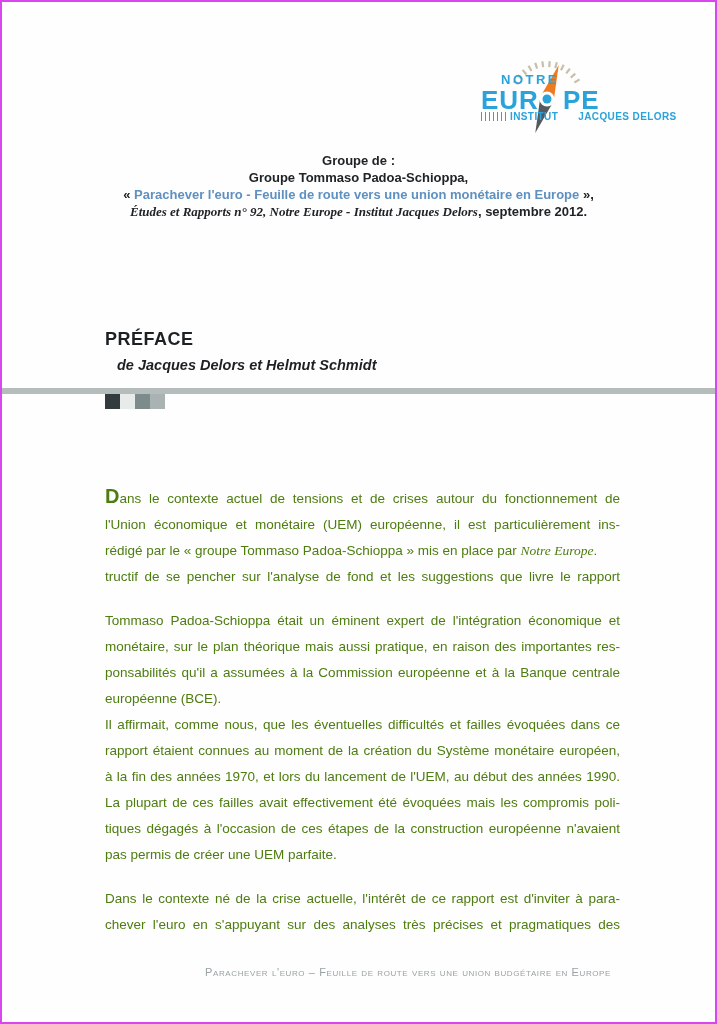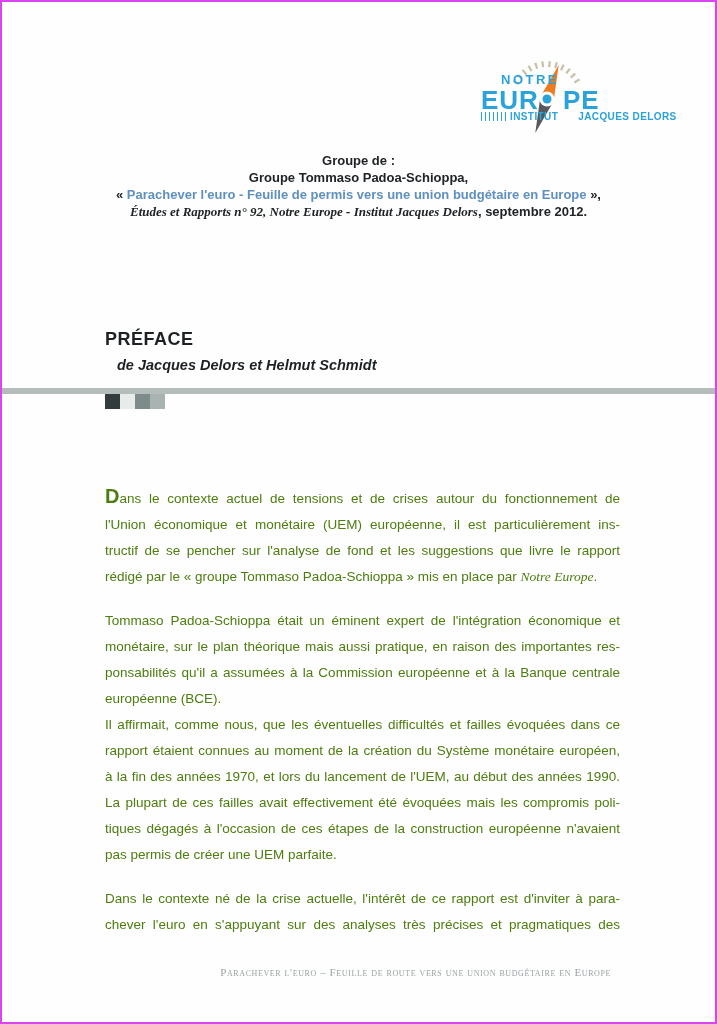--- a/index.html
+++ b/index.html
@@ -45,21 +45,21 @@
   .bline{text-align:justify;text-align-last:justify;}
   .bline.last{text-align-last:left;}
   .seg-plain{}
   .seg-bold{font-weight:700;}
   .seg-italic{font-style:italic;font-family:Liberation Serif, serif;}
   .seg-link{color:var(--link);}
   .seg-dropcap{font-weight:700;font-size:20px;line-height:1;}
 
   
   .footer{position:absolute;top:964px;right:104px;font-size:11px;letter-spacing:0.6px;
-    font-variant:small-caps;color:#9aa2a4;font-family:Liberation Serif, serif;}
+    font-variant:small-caps;color:#9aa2a4;}
 </style>
 </head>
 <body>
 
 <div class="page">
 
   <div class="logo">
     <svg class="logo-svg" width="170" height="76" viewBox="0 0 170 76">
 
       <g stroke="var(--lg-ticks)" stroke-width="2.2">
@@ -85,41 +85,41 @@
       <circle cx="93" cy="40" r="4.5" style="fill:var(--lg-blue)"></circle>
     </svg>
     <div class="logo-notre">NOTRE</div>
     <div class="logo-europe"><span class="logo-eur">EUR</span><span>PE</span></div>
     <div class="logo-line3"><span class="logo-stripes"></span><span class="logo-institut">INSTITUT</span><span>JACQUES DELORS</span></div>
   </div>
 
   <div class="citation" id="citation">
       <div class="cline"><span class="seg-bold">Groupe de :</span></div>
       <div class="cline"><span class="seg-plain">Groupe Tommaso Padoa-Schioppa,</span></div>
-      <div class="cline"><span class="seg-bold">« </span><span class="seg-link">Parachever l'euro - Feuille de permis vers une union budgétaire en Europe</span><span class="seg-bold"> »,</span></div>
+      <div class="cline"><span class="seg-bold">« </span><span class="seg-link">Parachever l'euro - Feuille de route vers une union monétaire en Europe</span><span class="seg-bold"> »,</span></div>
       <div class="cline"><span class="seg-italic">Études et Rapports n° 92, Notre Europe - Institut Jacques Delors</span><span class="seg-plain">, septembre 2012.</span></div>
     </div>
 
   <div class="h-title">PRÉFACE</div>
   <div class="h-sub">de Jacques Delors et Helmut Schmidt</div>
 
   <div class="divider-bar" id="divider-bar" style="background: rgb(181, 188, 188);"></div>
   <div class="divider-squares" id="divider-squares">
       <div class="sq" style="background: rgb(51, 59, 61);"></div>
       <div class="sq" style="background: rgb(231, 235, 234);"></div>
       <div class="sq" style="background: rgb(125, 139, 138);"></div>
       <div class="sq" style="background: rgb(169, 179, 177);"></div>
     </div>
 
   <div class="body-text" id="body-text">
       <div class="para">
         <div class="bline"><span class="seg-dropcap">D</span><span class="seg-plain">ans le contexte actuel de tensions et de crises autour du fonctionnement de</span></div>
         <div class="bline"><span class="seg-plain">l'Union économique et monétaire (UEM) européenne, il est particulièrement ins-</span></div>
+        <div class="bline last"><span class="seg-plain">rédigé par le « groupe Tommaso Padoa-Schioppa » mis en place par </span><span class="seg-italic">Notre Europe</span><span class="seg-plain">.</span></div>
         <div class="bline"><span class="seg-plain">tructif de se pencher sur l'analyse de fond et les suggestions que livre le rapport</span></div>
-        <div class="bline last"><span class="seg-plain">rédigé par le « groupe Tommaso Padoa-Schioppa » mis en place par </span><span class="seg-italic">Notre Europe</span><span class="seg-plain">.</span></div>
       </div>
       <div class="para">
         <div class="bline"><span class="seg-plain">Tommaso Padoa-Schioppa était un éminent expert de l'intégration économique et</span></div>
         <div class="bline"><span class="seg-plain">monétaire, sur le plan théorique mais aussi pratique, en raison des importantes res-</span></div>
         <div class="bline"><span class="seg-plain">ponsabilités qu'il a assumées à la Commission européenne et à la Banque centrale</span></div>
         <div class="bline last"><span class="seg-plain">européenne (BCE).</span></div>
         <div class="bline"><span class="seg-plain">Il affirmait, comme nous, que les éventuelles difficultés et failles évoquées dans ce</span></div>
         <div class="bline"><span class="seg-plain">rapport étaient connues au moment de la création du Système monétaire européen,</span></div>
         <div class="bline"><span class="seg-plain">à la fin des années 1970, et lors du lancement de l'UEM, au début des années 1990.</span></div>
         <div class="bline"><span class="seg-plain">La plupart de ces failles avait effectivement été évoquées mais les compromis poli-</span></div>

